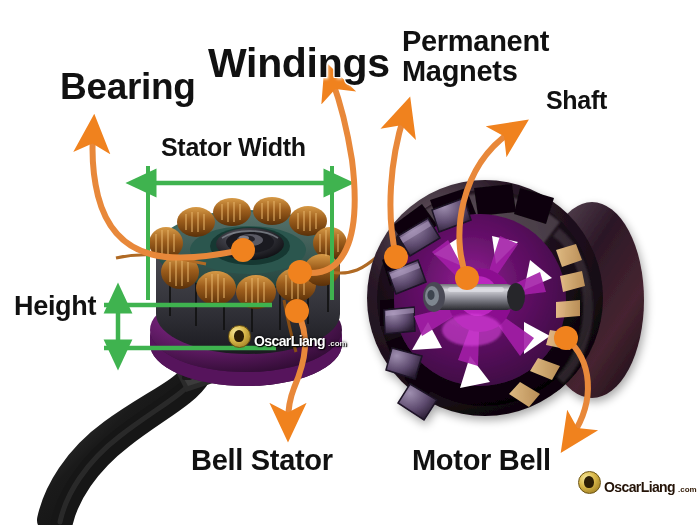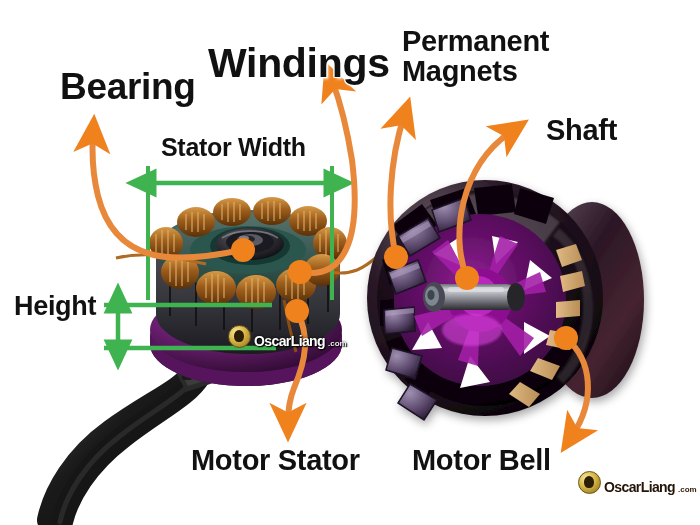--- a/index.html
+++ b/index.html
@@ -35,21 +35,21 @@
        0 1px 0 #ffffff, 0 -1px 0 #ffffff,
        1px 1px 0 #ffffff, -1px -1px 0 #ffffff,
        1px -1px 0 #ffffff, -1px 1px 0 #ffffff,
        2px 2px 3px rgba(255,255,255,0.9);
   }
   .lbl-bearing      { left: 60px;  top: 68px;  font-size: 37px; }
   .lbl-windings     { left: 208px; top: 28px;  font-size: 41px; margin-top: 15px; }
   .lbl-stator-width { left: 161px; top: 135px; font-size: 25px; }
   .lbl-stator-height{ left: 14px;  top: 293px; font-size: 27px; }
   .lbl-permanent    { left: 402px; top: 27px;  font-size: 29px; }
-  .lbl-shaft        { left: 546px; top: 116px; font-size: 29px; }
+  .lbl-shaft        { left: 546px; top: 88px; font-size: 25px; }
   .lbl-motor-stator { left: 191px; top: 446px; font-size: 29px; }
   .lbl-motor-bell   { left: 412px; top: 446px; font-size: 29px; }
 
   .watermark {
     position: absolute;
     display: flex;
     align-items: flex-end;
     gap: 3px;
     pointer-events: none;
   }
@@ -421,21 +421,21 @@
     <div>Height</div>
   </div>
 
   <div class="label lbl-permanent">
     <div>Permanent</div>
     <div>Magnets</div>
   </div>
 
   <div class="label lbl-shaft">Shaft</div>
 
-  <div class="label lbl-motor-stator">Motor Stator</div>
+  <div class="label lbl-motor-stator">Bell Stator</div>
 
   <div class="label lbl-motor-bell">Motor Bell</div>
 
   <div class="watermark wm-center">
     <span class="wm-badge"></span>
     <span class="wm-text">OscarLiang</span>
     <span class="wm-text wm-tld">.com</span>
   </div>
 
   <div class="watermark wm-corner">

